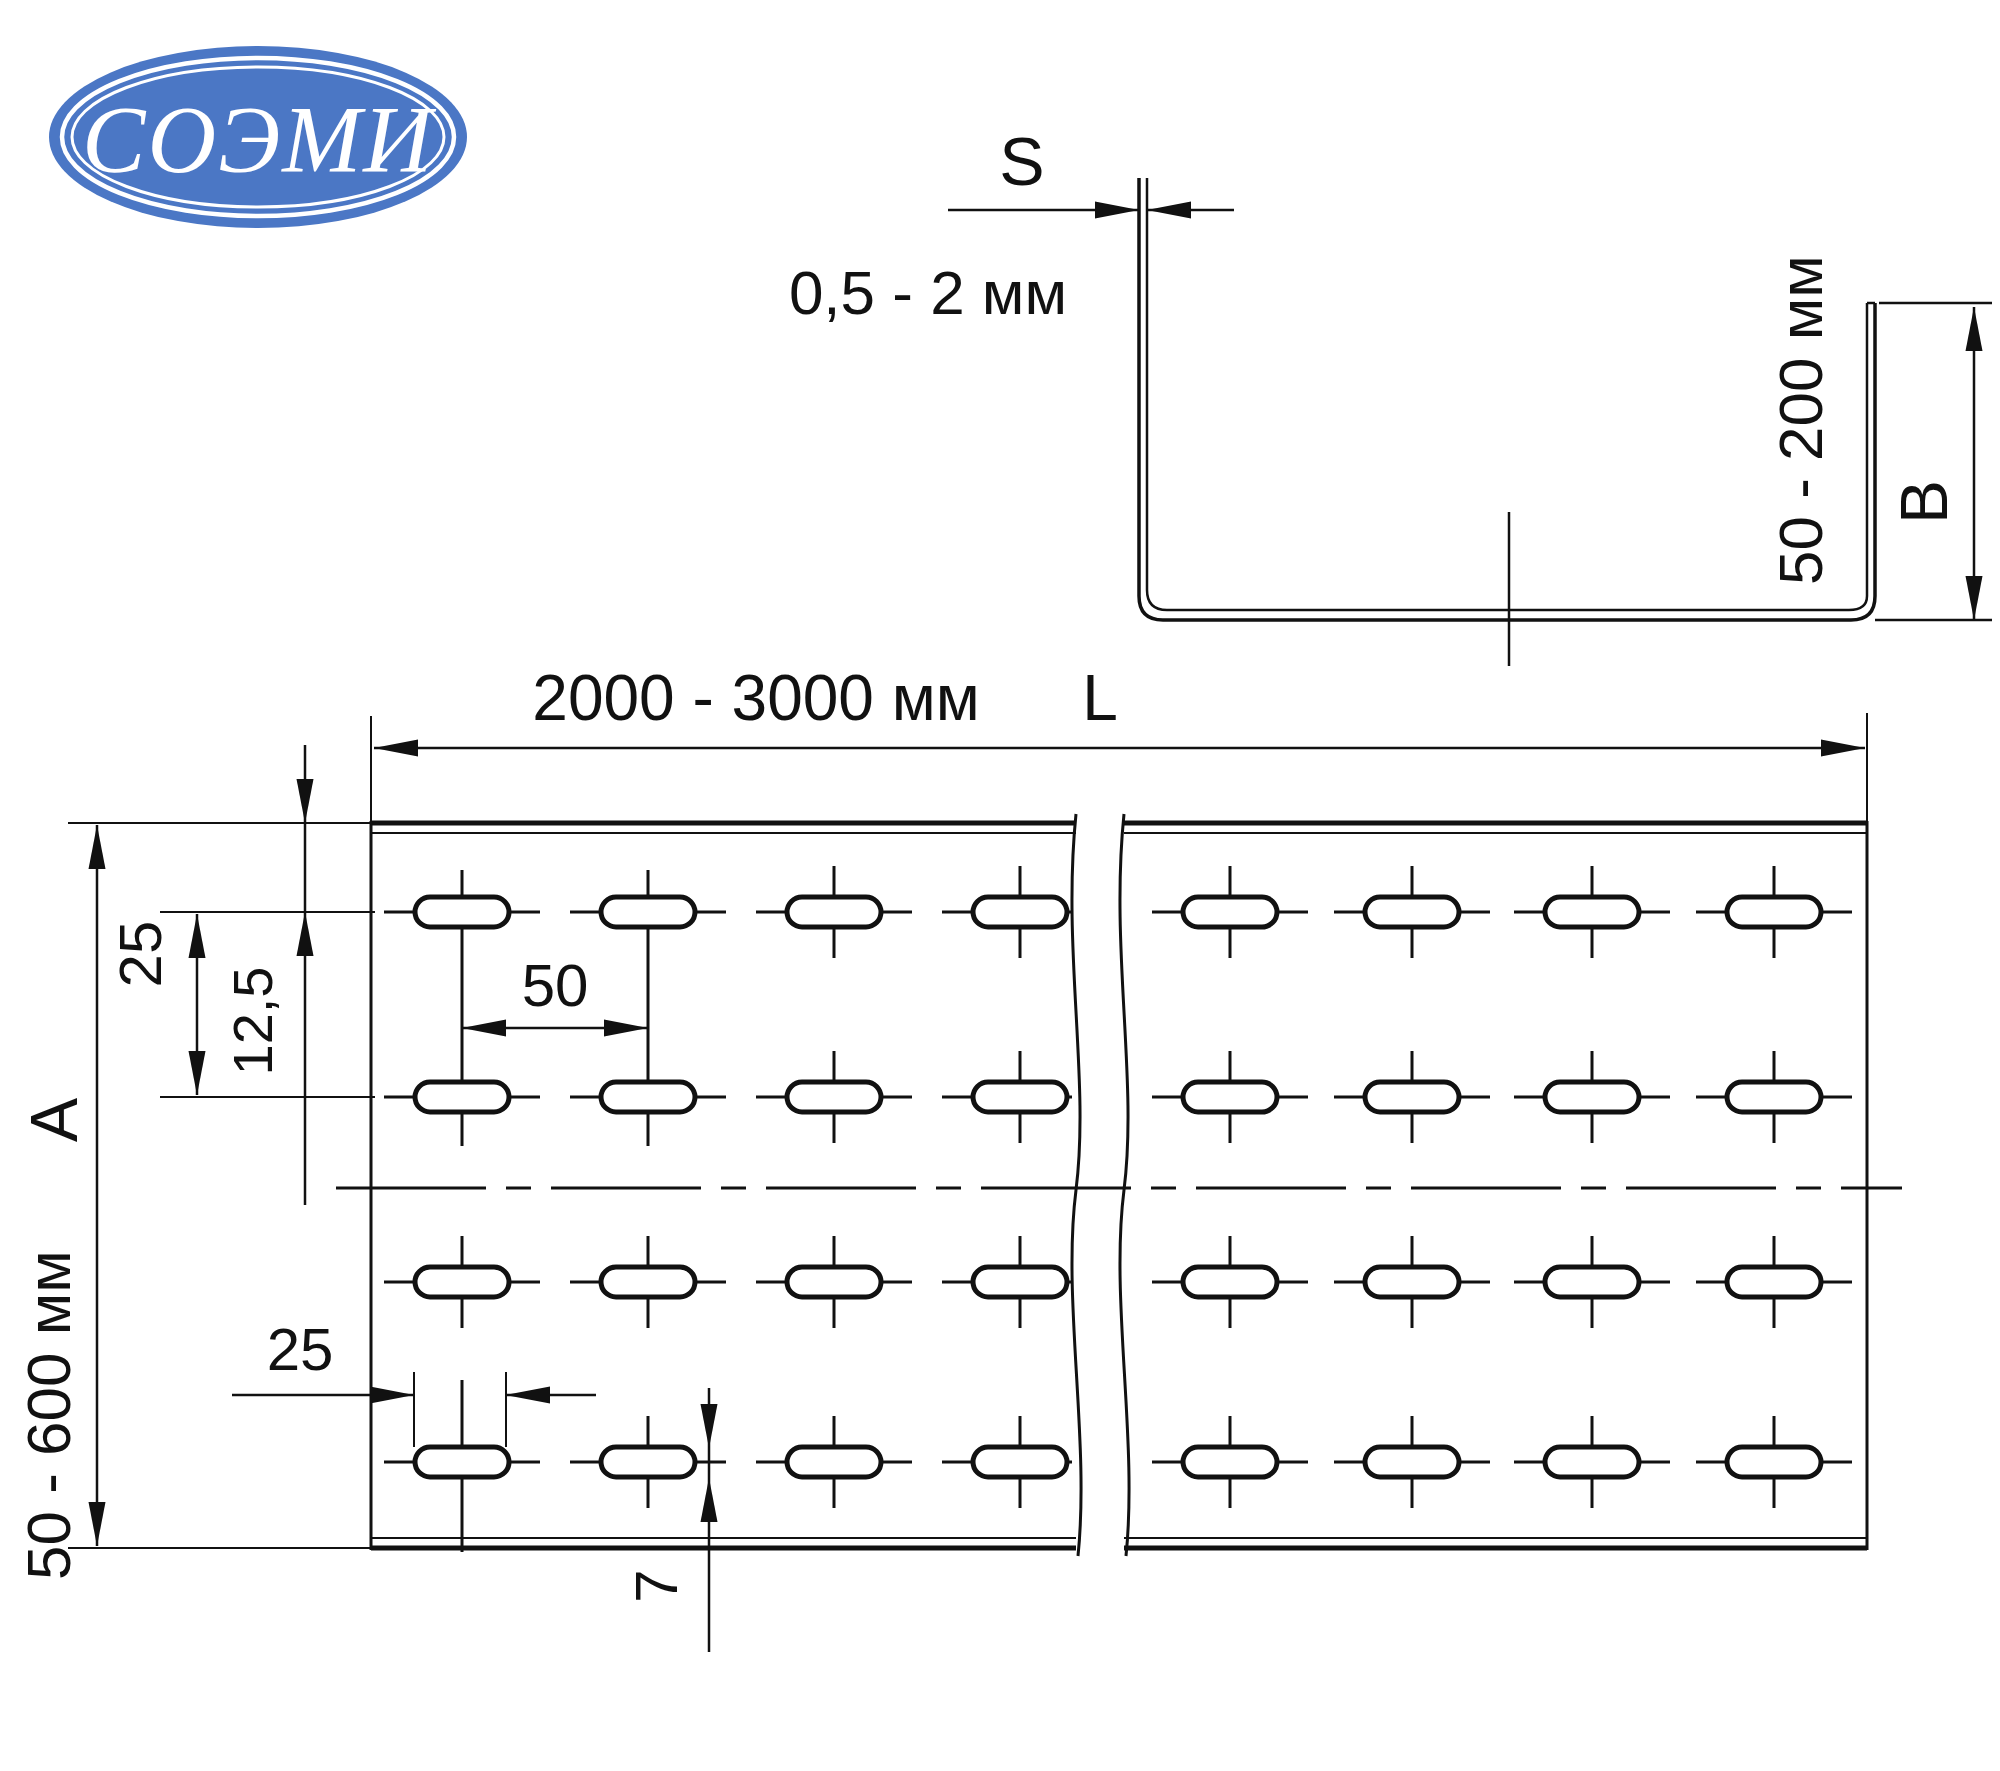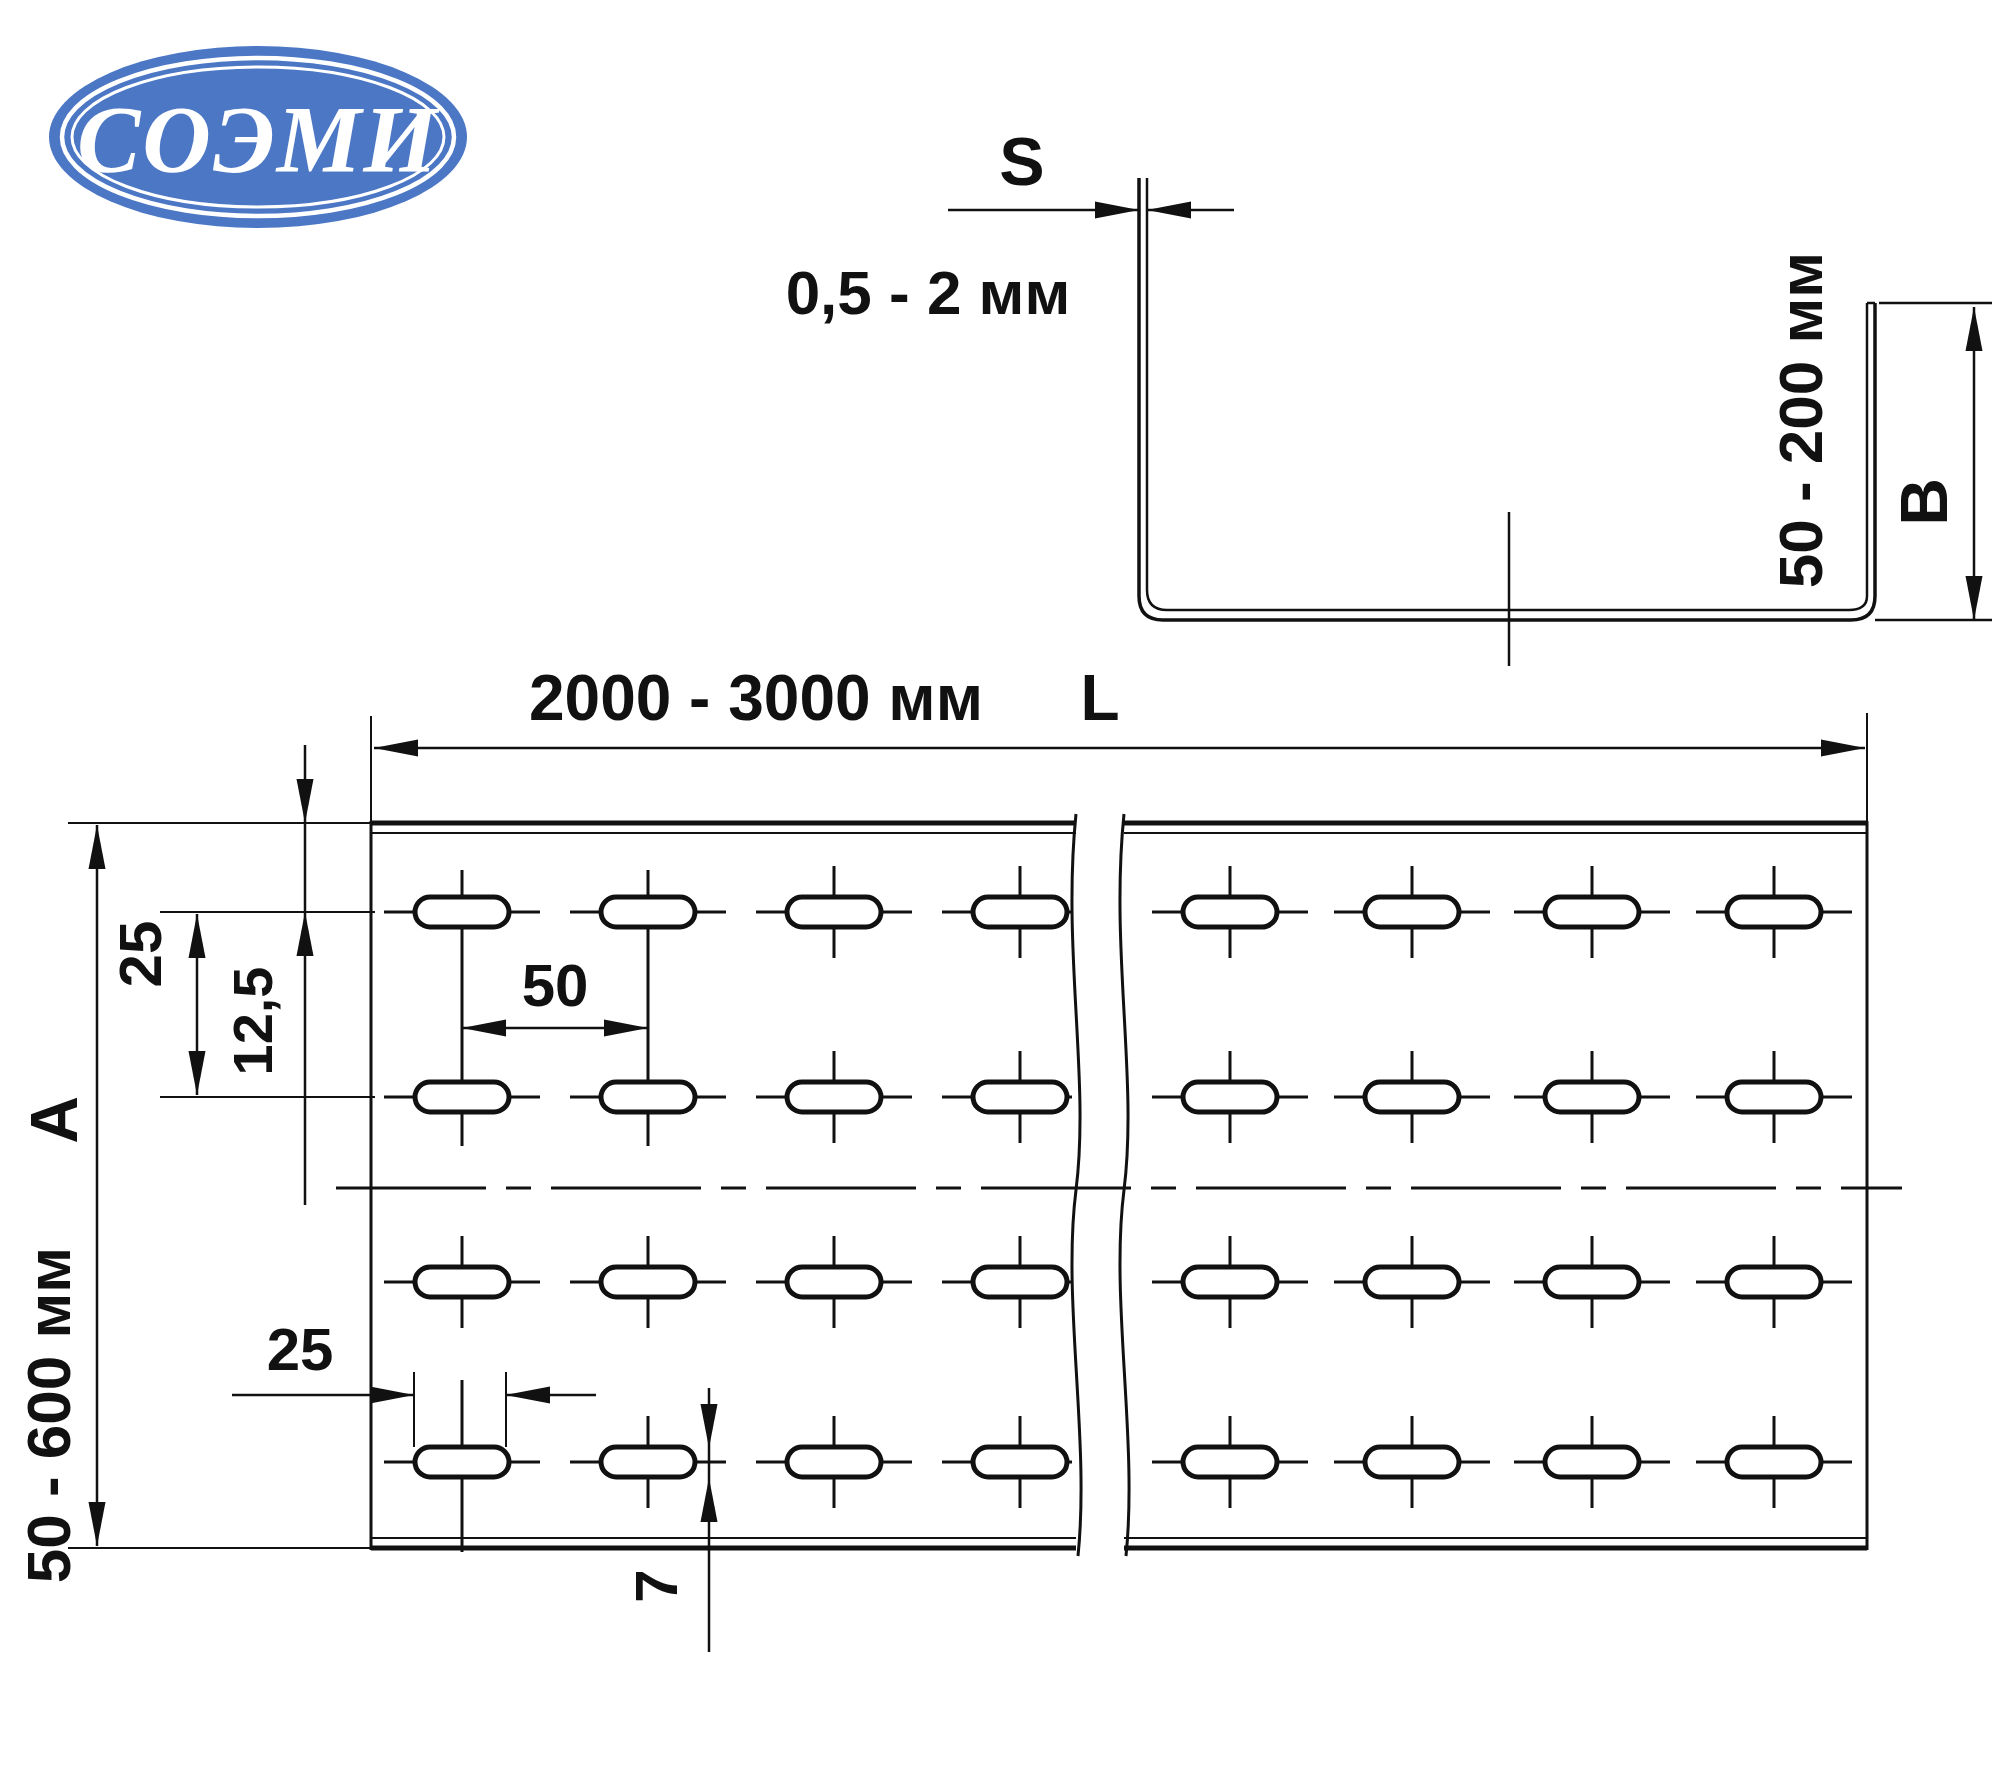--- a/index.html
+++ b/index.html
@@ -5,21 +5,20 @@
   html, body {
     margin: 0;
     padding: 0;
     background: #ffffff;
     font-family: "Liberation Sans", sans-serif;
   }
   .page {
     width: 100%;
     max-width: 2000px;
     margin: 0 auto;
-    font-weight: bold;
   }
   svg { display: block; width: 100%; height: auto; }
   .dim-text {
     font-family: "Liberation Sans", sans-serif;
     fill: #111111;
   }
   .logo-text {
     font-family: "Liberation Serif", serif;
     font-style: italic;
     fill: #ffffff;

